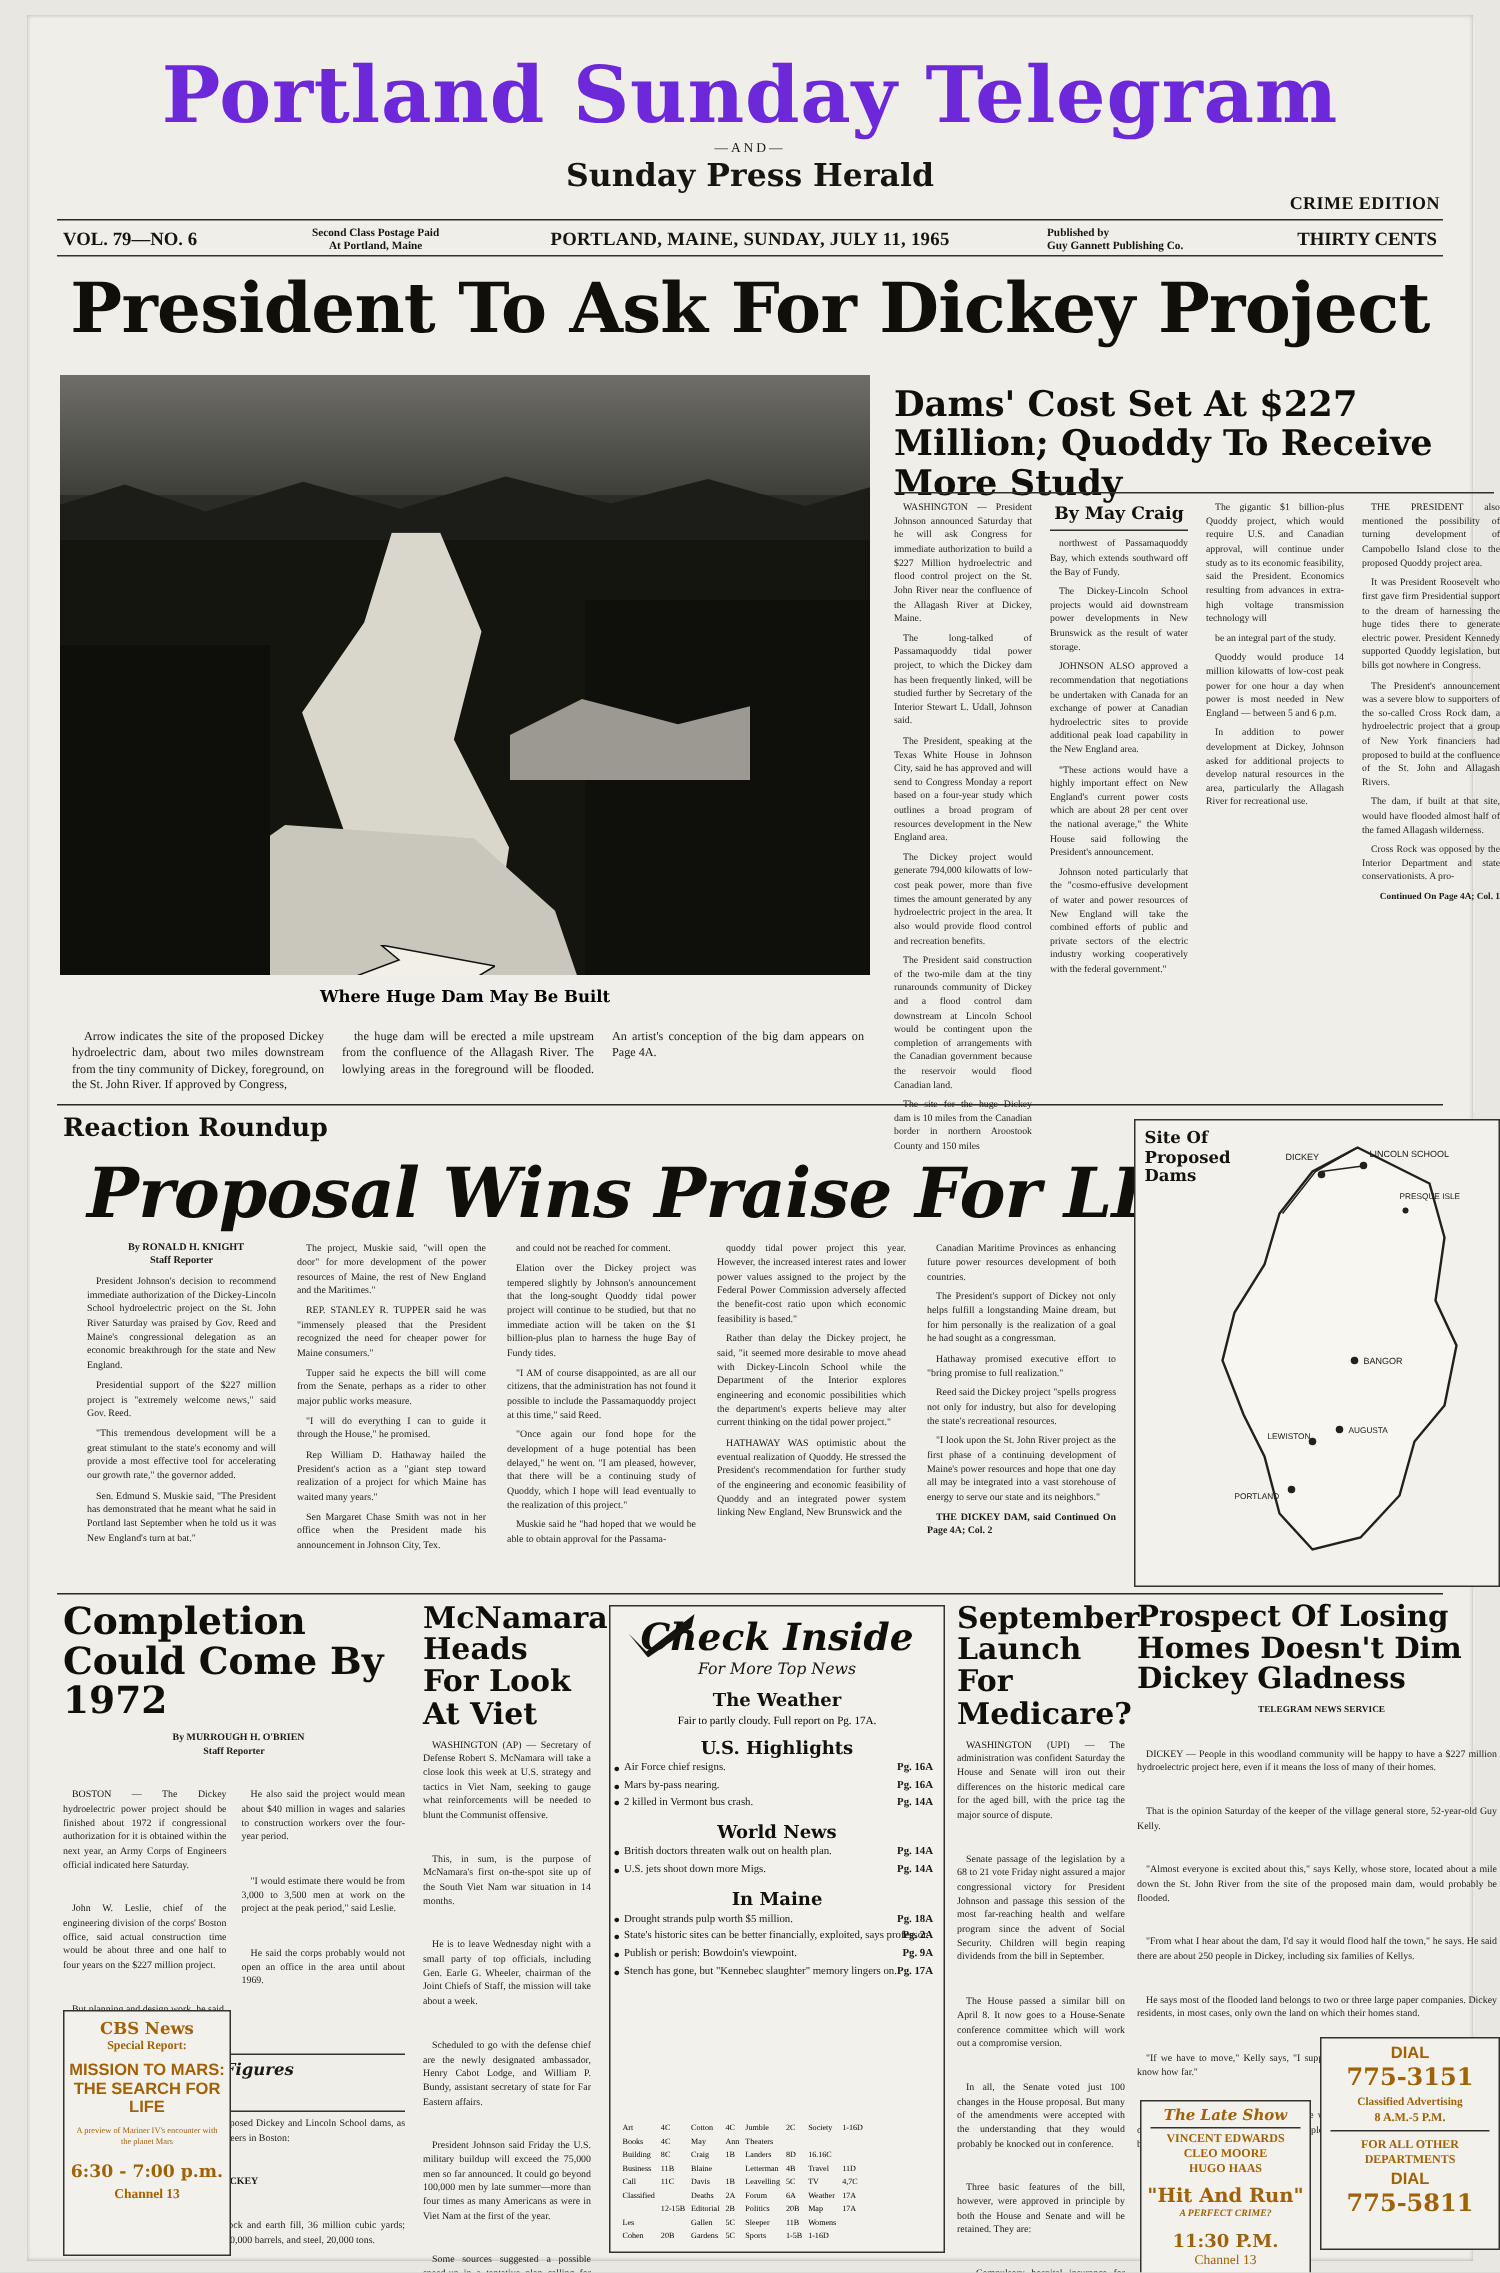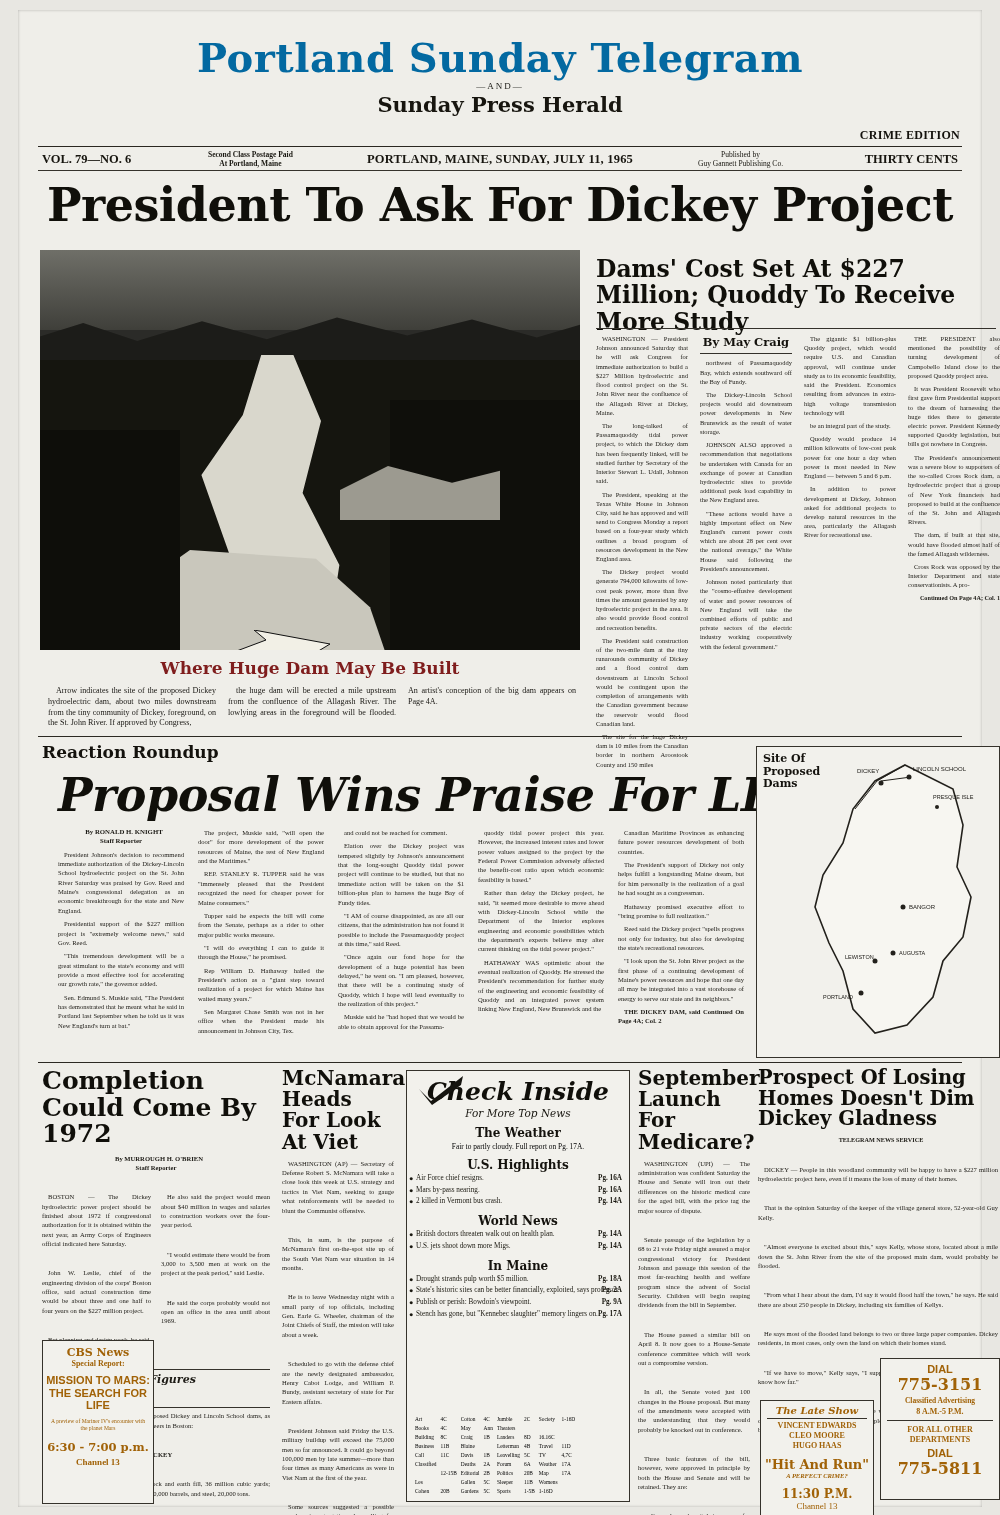--- a/index.html
+++ b/index.html
@@ -14,24 +14,24 @@
   .paper{
     position:absolute;left:18px;top:10px;right:18px;bottom:8px;
     background:#efeee9;
     box-shadow:0 0 3px rgba(0,0,0,.25) inset;
   }
   
   .masthead{position:absolute;left:0;right:0;top:28px;text-align:center;}
   .masthead .title{
     font-family:"DejaVu Serif", serif;
     font-weight:bold;
-    font-size:40px;
+    font-size:52px;
     letter-spacing:.5px;
     line-height:1;
-    color:#0369a1;
+    color:#6d28d9;
     white-space:nowrap;
   }
   .masthead .and{
     font-size:9px;letter-spacing:2px;margin-top:3px;color:#1b1b16;
   }
   .masthead .subtitle{
     font-family:"DejaVu Serif", serif;font-weight:bold;font-size:21px;margin-top:1px;color:#17150f;
   }
   .finaledition{
     position:absolute;right:22px;top:118px;font-family:"Liberation Serif",serif;
@@ -39,21 +39,21 @@
   }
   .rule{position:absolute;left:20px;right:20px;border-top:1.6px solid #2a2721;}
   .rule.thin{border-top:1px solid #35322b;}
   .folio{
     position:absolute;left:20px;right:20px;top:140px;height:20px;
     font-size:12.5px;color:#17150f;font-weight:bold;
   }
   .folio .vol{position:absolute;left:4px;top:2px;}
   .folio .mail{position:absolute;left:170px;top:0px;font-size:7.5px;font-weight:bold;text-align:center;line-height:1.25;}
   .folio .city{position:absolute;left:0;right:0;top:2px;text-align:center;letter-spacing:.2px;}
-  .folio .pub{position:absolute;left:660px;top:0px;font-size:7.5px;font-weight:normal;text-align:center;line-height:1.25;}
+  .folio .pub{position:absolute;left:660px;top:0px;font-size:7.5px;font-weight:bold;text-align:left;line-height:1.25;}
   .folio .price{position:absolute;right:4px;top:2px;}
   
   .mainhead{
     position:absolute;left:20px;right:20px;top:168px;
     text-align:center;
     font-family:"DejaVu Serif", serif;
     font-weight:bold;
     font-size:46px;
     letter-spacing:-.5px;
     color:#100f0a;
@@ -74,21 +74,21 @@
   .photo .river2{position:absolute;left:60px;top:300px;width:300px;height:110px;background:#c9c7bc;
      clip-path:polygon(30% 0,72% 8%,90% 52%,96% 100%,12% 100%,0 58%);}
   .photo .dark1{position:absolute;left:0;top:180px;width:140px;height:220px;background:#0e0e0a;}
   .photo .dark2{position:absolute;right:0;top:150px;width:190px;height:250px;background:#0f0f0b;}
   .photo .shore{position:absolute;left:300px;top:210px;width:160px;height:60px;background:#9c9a90;
      clip-path:polygon(0 50%,30% 10%,70% 38%,100% 18%,100% 100%,0 100%);}
   .photo .arrow{position:absolute;left:130px;top:380px;width:160px;height:60px;}
   .photo svg{display:block;}
   .photocaption{
     position:absolute;left:22px;top:648px;width:540px;text-align:center;
-    font-family:"DejaVu Serif",serif;font-weight:bold;font-size:17px;color:#7f1d1d;
+    font-family:"DejaVu Serif",serif;font-weight:bold;font-size:11px;color:#000000;
   }
   .cutlines{
     position:absolute;left:30px;top:676px;width:528px;
     column-count:3;column-gap:12px;
     font-size:8.1px;line-height:1.33;text-align:justify;color:#1a1814;
   }
   .cutlines p{margin:0;text-indent:8px;}
   
   .deck{
     position:absolute;left:578px;top:246px;width:400px;

